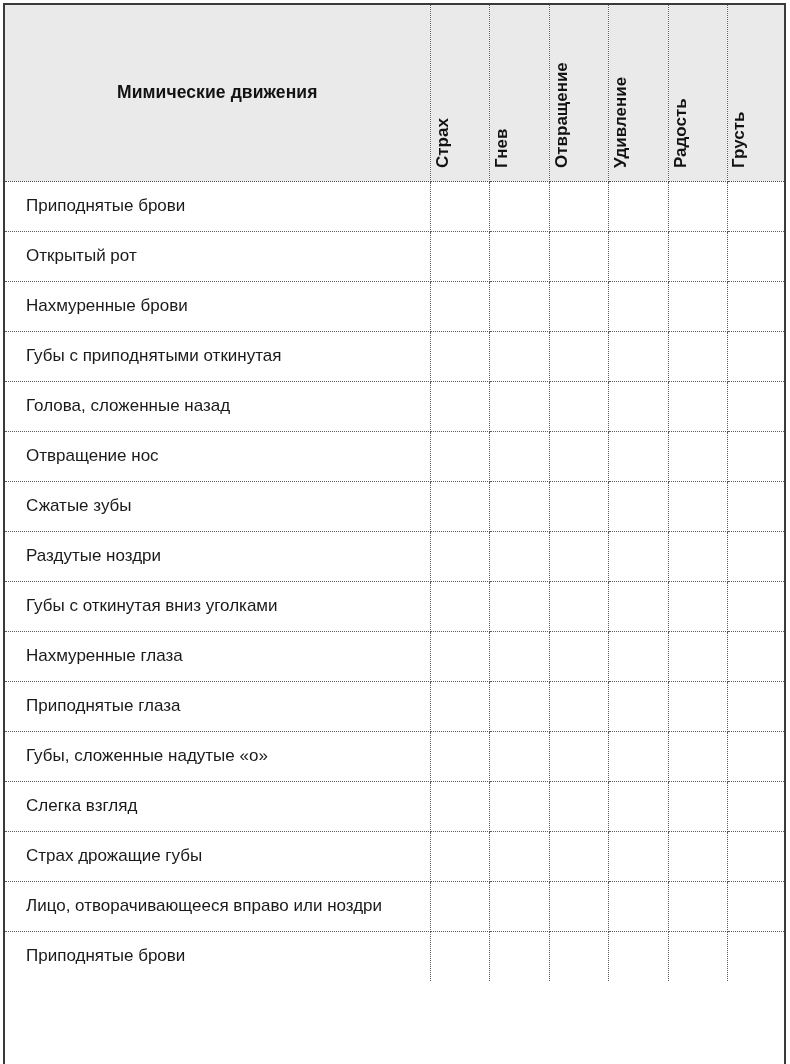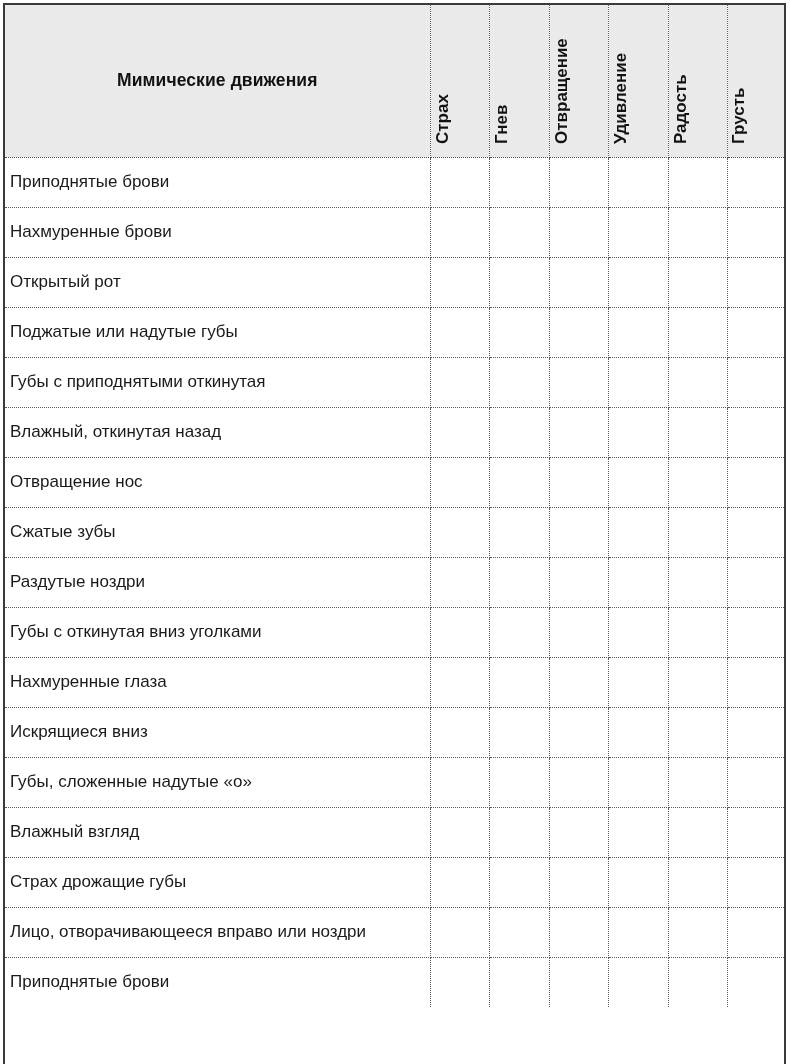--- a/index.html
+++ b/index.html
@@ -33,21 +33,21 @@
   }
 
   table.grid {
     border-collapse: collapse;
     table-layout: fixed;
     width: 779px;
     background: #ffffff;
   }
 
   
-  thead tr { height: 152px; }
+  thead tr { height: 176px; }
 
   th {
     background: #eaeaea;
     padding: 0;
     margin: 0;
     border-right: 1px dotted #5a5a5a;
     border-bottom: 1px dotted #4a4a4a;
     vertical-align: bottom;
     font-weight: normal;
   }
@@ -98,21 +98,21 @@
     vertical-align: middle;
   }
   td:last-child { border-right: none; }
   tbody tr:last-child td { border-bottom: none; }
 
   td.label {
     text-align: left;
   }
   .label-text {
     display: block;
-    padding-left: 5px;
+    padding-left: 21px;
     padding-right: 8px;
     font-size: 17px;
     font-weight: normal;
     color: #1a1a1a;
     line-height: 1.15;
     white-space: nowrap;
     font-stretch: condensed;
   }
 
   td.cell { }
@@ -163,65 +163,54 @@
           </td>
           <td class="cell"></td>
           <td class="cell"></td>
           <td class="cell"></td>
           <td class="cell"></td>
           <td class="cell"></td>
           <td class="cell"></td>
         </tr>
         <tr>
           <td class="label">
+            <span class="label-text">Открытый рот</span>
+          </td>
+          <td class="cell"></td>
+          <td class="cell"></td>
+          <td class="cell"></td>
+          <td class="cell"></td>
+          <td class="cell"></td>
+          <td class="cell"></td>
+        </tr>
+        <tr>
+          <td class="label">
             <span class="label-text">Нахмуренные брови</span>
           </td>
           <td class="cell"></td>
           <td class="cell"></td>
           <td class="cell"></td>
           <td class="cell"></td>
           <td class="cell"></td>
           <td class="cell"></td>
         </tr>
         <tr>
           <td class="label">
-            <span class="label-text">Открытый рот</span>
-          </td>
-          <td class="cell"></td>
-          <td class="cell"></td>
-          <td class="cell"></td>
-          <td class="cell"></td>
-          <td class="cell"></td>
-          <td class="cell"></td>
-        </tr>
-        <tr>
-          <td class="label">
-            <span class="label-text">Поджатые или надутые губы</span>
-          </td>
-          <td class="cell"></td>
-          <td class="cell"></td>
-          <td class="cell"></td>
-          <td class="cell"></td>
-          <td class="cell"></td>
-          <td class="cell"></td>
-        </tr>
-        <tr>
-          <td class="label">
             <span class="label-text">Губы с приподнятыми откинутая</span>
           </td>
           <td class="cell"></td>
           <td class="cell"></td>
           <td class="cell"></td>
           <td class="cell"></td>
           <td class="cell"></td>
           <td class="cell"></td>
         </tr>
         <tr>
           <td class="label">
-            <span class="label-text">Влажный, откинутая назад</span>
+            <span class="label-text">Голова, сложенные назад</span>
           </td>
           <td class="cell"></td>
           <td class="cell"></td>
           <td class="cell"></td>
           <td class="cell"></td>
           <td class="cell"></td>
           <td class="cell"></td>
         </tr>
         <tr>
           <td class="label">
@@ -273,21 +262,21 @@
           </td>
           <td class="cell"></td>
           <td class="cell"></td>
           <td class="cell"></td>
           <td class="cell"></td>
           <td class="cell"></td>
           <td class="cell"></td>
         </tr>
         <tr>
           <td class="label">
-            <span class="label-text">Искрящиеся вниз</span>
+            <span class="label-text">Приподнятые глаза</span>
           </td>
           <td class="cell"></td>
           <td class="cell"></td>
           <td class="cell"></td>
           <td class="cell"></td>
           <td class="cell"></td>
           <td class="cell"></td>
         </tr>
         <tr>
           <td class="label">
@@ -295,21 +284,21 @@
           </td>
           <td class="cell"></td>
           <td class="cell"></td>
           <td class="cell"></td>
           <td class="cell"></td>
           <td class="cell"></td>
           <td class="cell"></td>
         </tr>
         <tr>
           <td class="label">
-            <span class="label-text">Влажный взгляд</span>
+            <span class="label-text">Слегка взгляд</span>
           </td>
           <td class="cell"></td>
           <td class="cell"></td>
           <td class="cell"></td>
           <td class="cell"></td>
           <td class="cell"></td>
           <td class="cell"></td>
         </tr>
         <tr>
           <td class="label">

